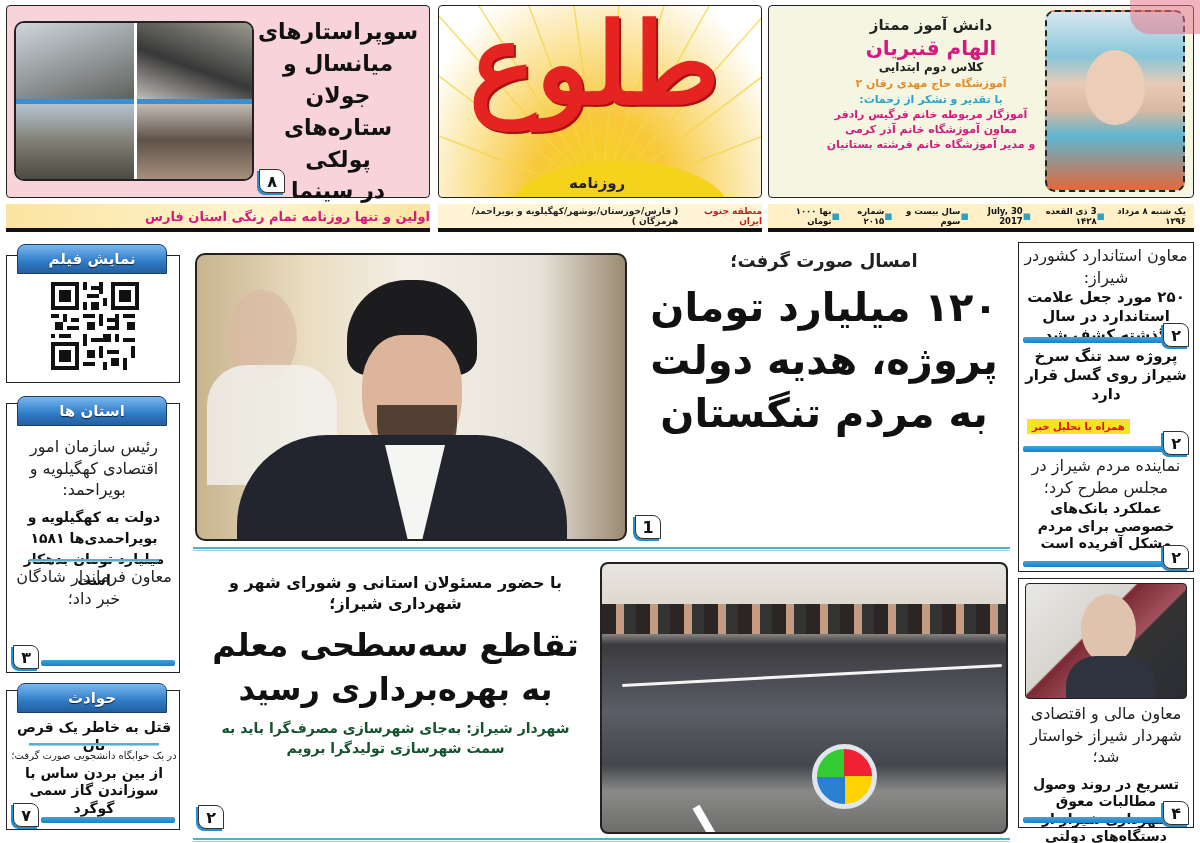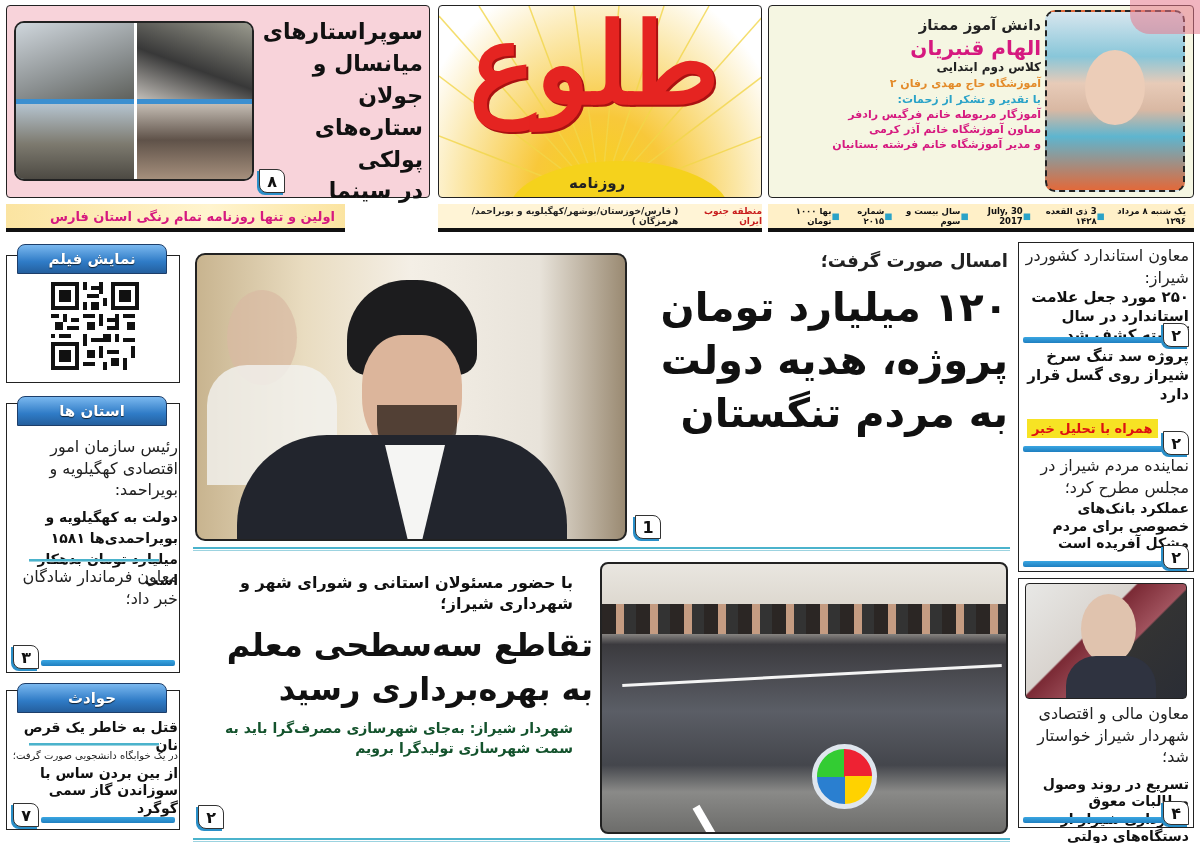--- a/index.html
+++ b/index.html
@@ -1,20 +1,20 @@
 <!DOCTYPE html>
 <html><head>
 <meta charset="utf-8">
 <style>
 *{box-sizing:border-box;margin:0;padding:0}
 html,body{width:1200px;height:843px;overflow:hidden;background:#fff}
 body{font-family:"DejaVu Sans",sans-serif;direction:rtl;position:relative;color:#111}
 .abs{position:absolute}
 .box{position:absolute;border:1.5px solid #222;border-radius:4px;background:#fff}
-.center{}
+.center{text-align:center}
 .bold{font-weight:bold}
 .photo{position:absolute;border:2px solid #222;border-radius:10px;overflow:hidden}
 .badge{position:absolute;width:26px;height:24px;border:1.5px solid #333;border-radius:0 8px 0 8px;background:#fff;font-weight:bold;font-size:16px;display:flex;align-items:center;justify-content:center;box-shadow:-2px 2px 0 #2a8fc8}
 .bluebar{position:absolute;height:6px;background:linear-gradient(#3aa6e2,#1f7fc0);border-radius:2px}
 .rule{position:absolute;height:4px;border-top:2px solid #4bb3cc;border-bottom:1px solid #9cd3e0}
 .tab{position:absolute;height:30px;border-radius:8px 8px 0 0;background:linear-gradient(#7ab8ef,#2f7bc6 60%,#245f9e);border:1.5px solid #1d3e6a;color:#fff;font-weight:bold;font-size:15px;display:flex;align-items:center;justify-content:center;text-shadow:0 1px 1px #123}
 .hl{font-weight:bold;line-height:1.25}
 .kicker{font-size:16px;line-height:1.35;color:#222}
 </style>
 </head>
@@ -70,21 +70,21 @@
     <div class="bold" style="font-size:12px;color:#222">کلاس دوم ابتدایی</div>
     <div class="bold" style="font-size:11px;color:#e38b2a;margin-top:3px">آموزشگاه حاج مهدی رفان ۲</div>
     <div class="bold" style="font-size:11px;color:#2aa3c8;margin-top:3px">با تقدیر و تشکر از زحمات:</div>
     <div class="bold" style="font-size:11px;color:#d6197f;margin-top:2px">آموزگار مربوطه خانم فرگیس رادفر</div>
     <div class="bold" style="font-size:11px;color:#d6197f;margin-top:2px">معاون آموزشگاه خانم آذر کرمی</div>
     <div class="bold" style="font-size:11px;color:#d6197f;margin-top:2px">و مدیر آموزشگاه خانم فرشته بستانیان</div>
   </div>
 </div>
 <div class="abs" style="right:0;top:0;width:70px;height:34px;background:rgba(230,120,140,.55);border-bottom-left-radius:20px"></div>
 
-<div class="abs" style="left:6px;top:204px;width:339px;height:28px;background:linear-gradient(90deg,#fbe4a1,#fff4cf 60%,#fbe4a1);border-bottom:4px solid #111;display:flex;align-items:center;padding-right:10px;justify-content:flex-end;direction:ltr">
+<div class="abs" style="left:6px;top:204px;width:424px;height:28px;background:linear-gradient(90deg,#fbe4a1,#fff4cf 60%,#fbe4a1);border-bottom:4px solid #111;display:flex;align-items:center;justify-content:flex-end;direction:ltr">
   <span style="color:#d6197f;font-weight:bold;font-size:13px;direction:rtl">اولین و تنها روزنامه تمام رنگی استان فارس</span>
 </div>
 <div class="abs" style="left:438px;top:204px;width:324px;height:28px;background:#fff4d6;border-bottom:4px solid #111;display:flex;align-items:center;justify-content:center;gap:4px;font-size:9px;font-weight:bold">
   <span style="color:#c81d1d">منطقه جنوب ایران</span>
   <span style="color:#222">( فارس/خوزستان/بوشهر/کهگیلویه و بویراحمد/هرمزگان )</span>
 </div>
 <div class="abs" style="left:768px;top:204px;width:426px;height:28px;background:#fff0c8;border-bottom:4px solid #111;display:flex;align-items:center;justify-content:space-between;padding:0 8px;font-size:8.5px;font-weight:bold">
   <span>یک شنبه ۸ مرداد ۱۳۹۶</span>
     <span style="color:#2aa3c8">■</span>
   <span>3 ذی القعده ۱۴۳۸</span>
@@ -103,21 +103,21 @@
   <div class="abs center" style="left:4px;top:2px;width:166px">
     <div class="kicker">معاون استاندارد کشوردر شیراز:</div>
     <div class="hl" style="font-size:15px">۲۵۰ مورد جعل علامت استاندارد در سال گذشته کشف شد</div>
   </div>
   <div class="bluebar" style="left:4px;top:94px;width:140px"></div>
   <div class="badge" style="right:4px;top:80px">۲</div>
 
   <div class="abs center" style="left:4px;top:104px;width:166px">
     <div class="hl" style="font-size:15px">پروژه سد تنگ سرخ شیراز روی گسل قرار دارد</div>
   </div>
-  <div class="abs bold" style="left:8px;top:176px;background:#f7e324;color:#d11;font-size:13px;padding:2px 5px">همراه با تحلیل خبر</div>
+  <div class="abs bold" style="left:8px;top:176px;background:#f7e324;color:#d11;font-size:10px;padding:2px 5px">همراه با تحلیل خبر</div>
   <div class="bluebar" style="left:4px;top:203px;width:140px"></div>
   <div class="badge" style="right:4px;top:188px">۲</div>
 
   <div class="abs center" style="left:4px;top:212px;width:166px">
     <div class="kicker">نماینده مردم شیراز در مجلس مطرح کرد؛</div>
     <div class="hl" style="font-size:14px;margin-top:2px">عملکرد بانک‌های خصوصی برای مردم مشکل آفریده است</div>
   </div>
   <div class="bluebar" style="left:4px;top:318px;width:140px"></div>
   <div class="badge" style="right:4px;top:302px">۲</div>
 </div>

